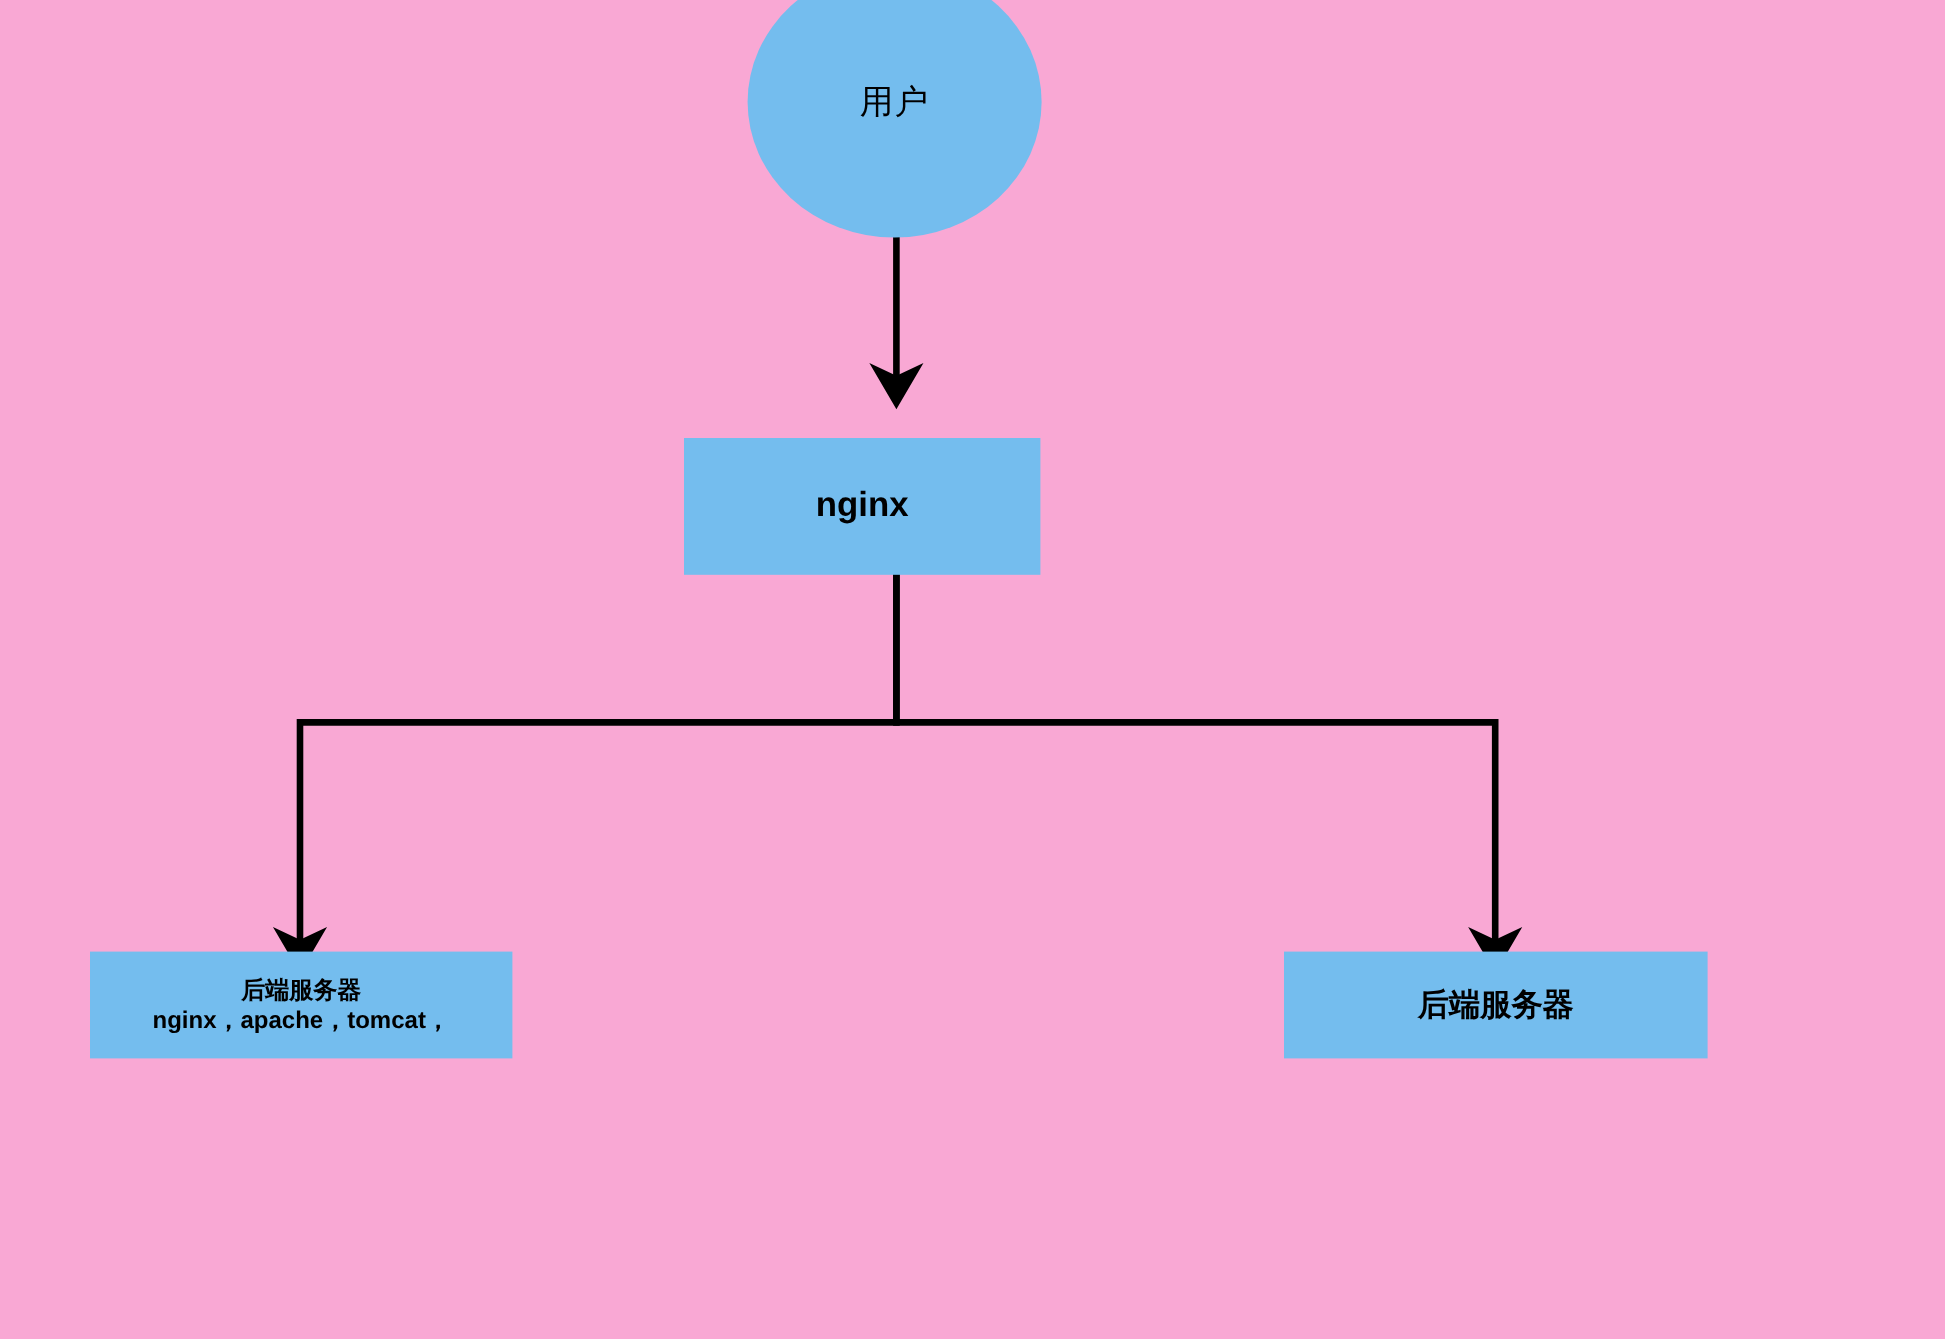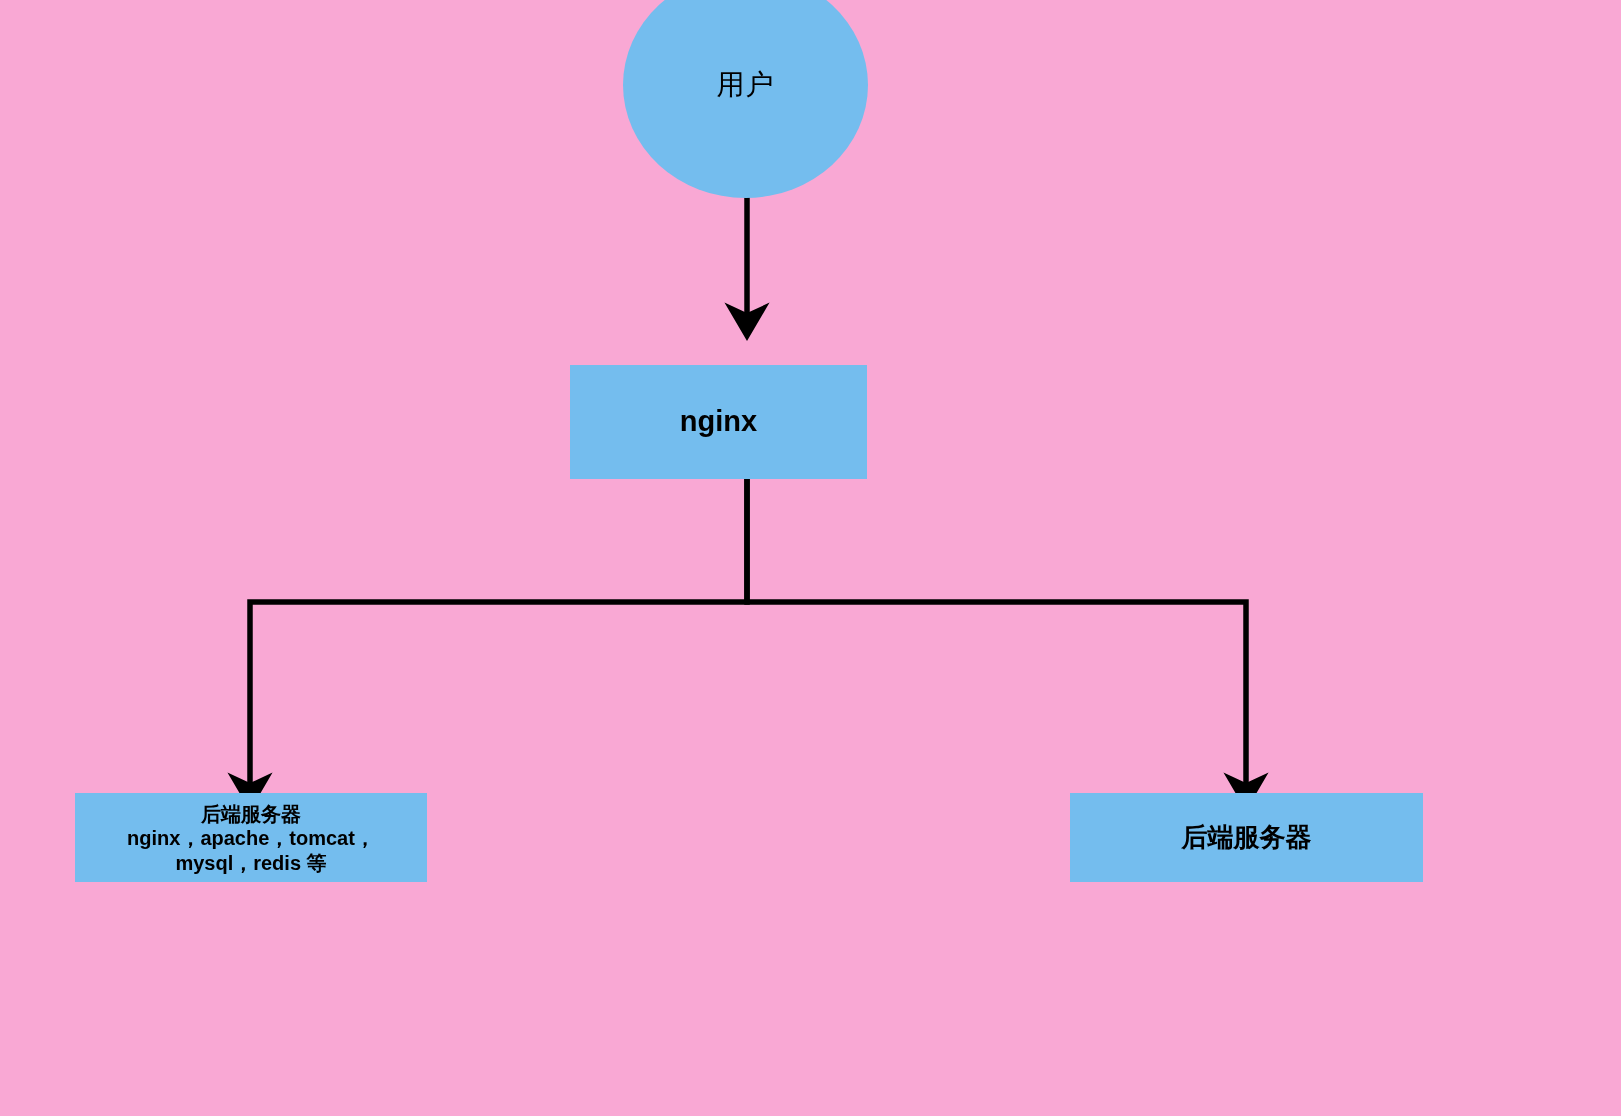--- a/index.html
+++ b/index.html
@@ -112,21 +112,20 @@
   <div id="node-nginx" class="node" style="background:#74bdee;">
     <div class="node-lines">
       <span class="node-line">nginx</span>
     </div>
   </div>
 
   <div id="node-backend-left" class="node" style="background:#74bdee;">
     <div class="node-lines">
       <span class="node-line">后端服务器</span>
       <span class="node-line">nginx，apache，tomcat，</span>
-      <span class="node-line">mysql，redis 等</span>
     </div>
   </div>
 
   <div id="node-backend-right" class="node" style="background:#74bdee;">
     <div class="node-lines">
       <span class="node-line">后端服务器</span>
     </div>
   </div>
 
 </div>

